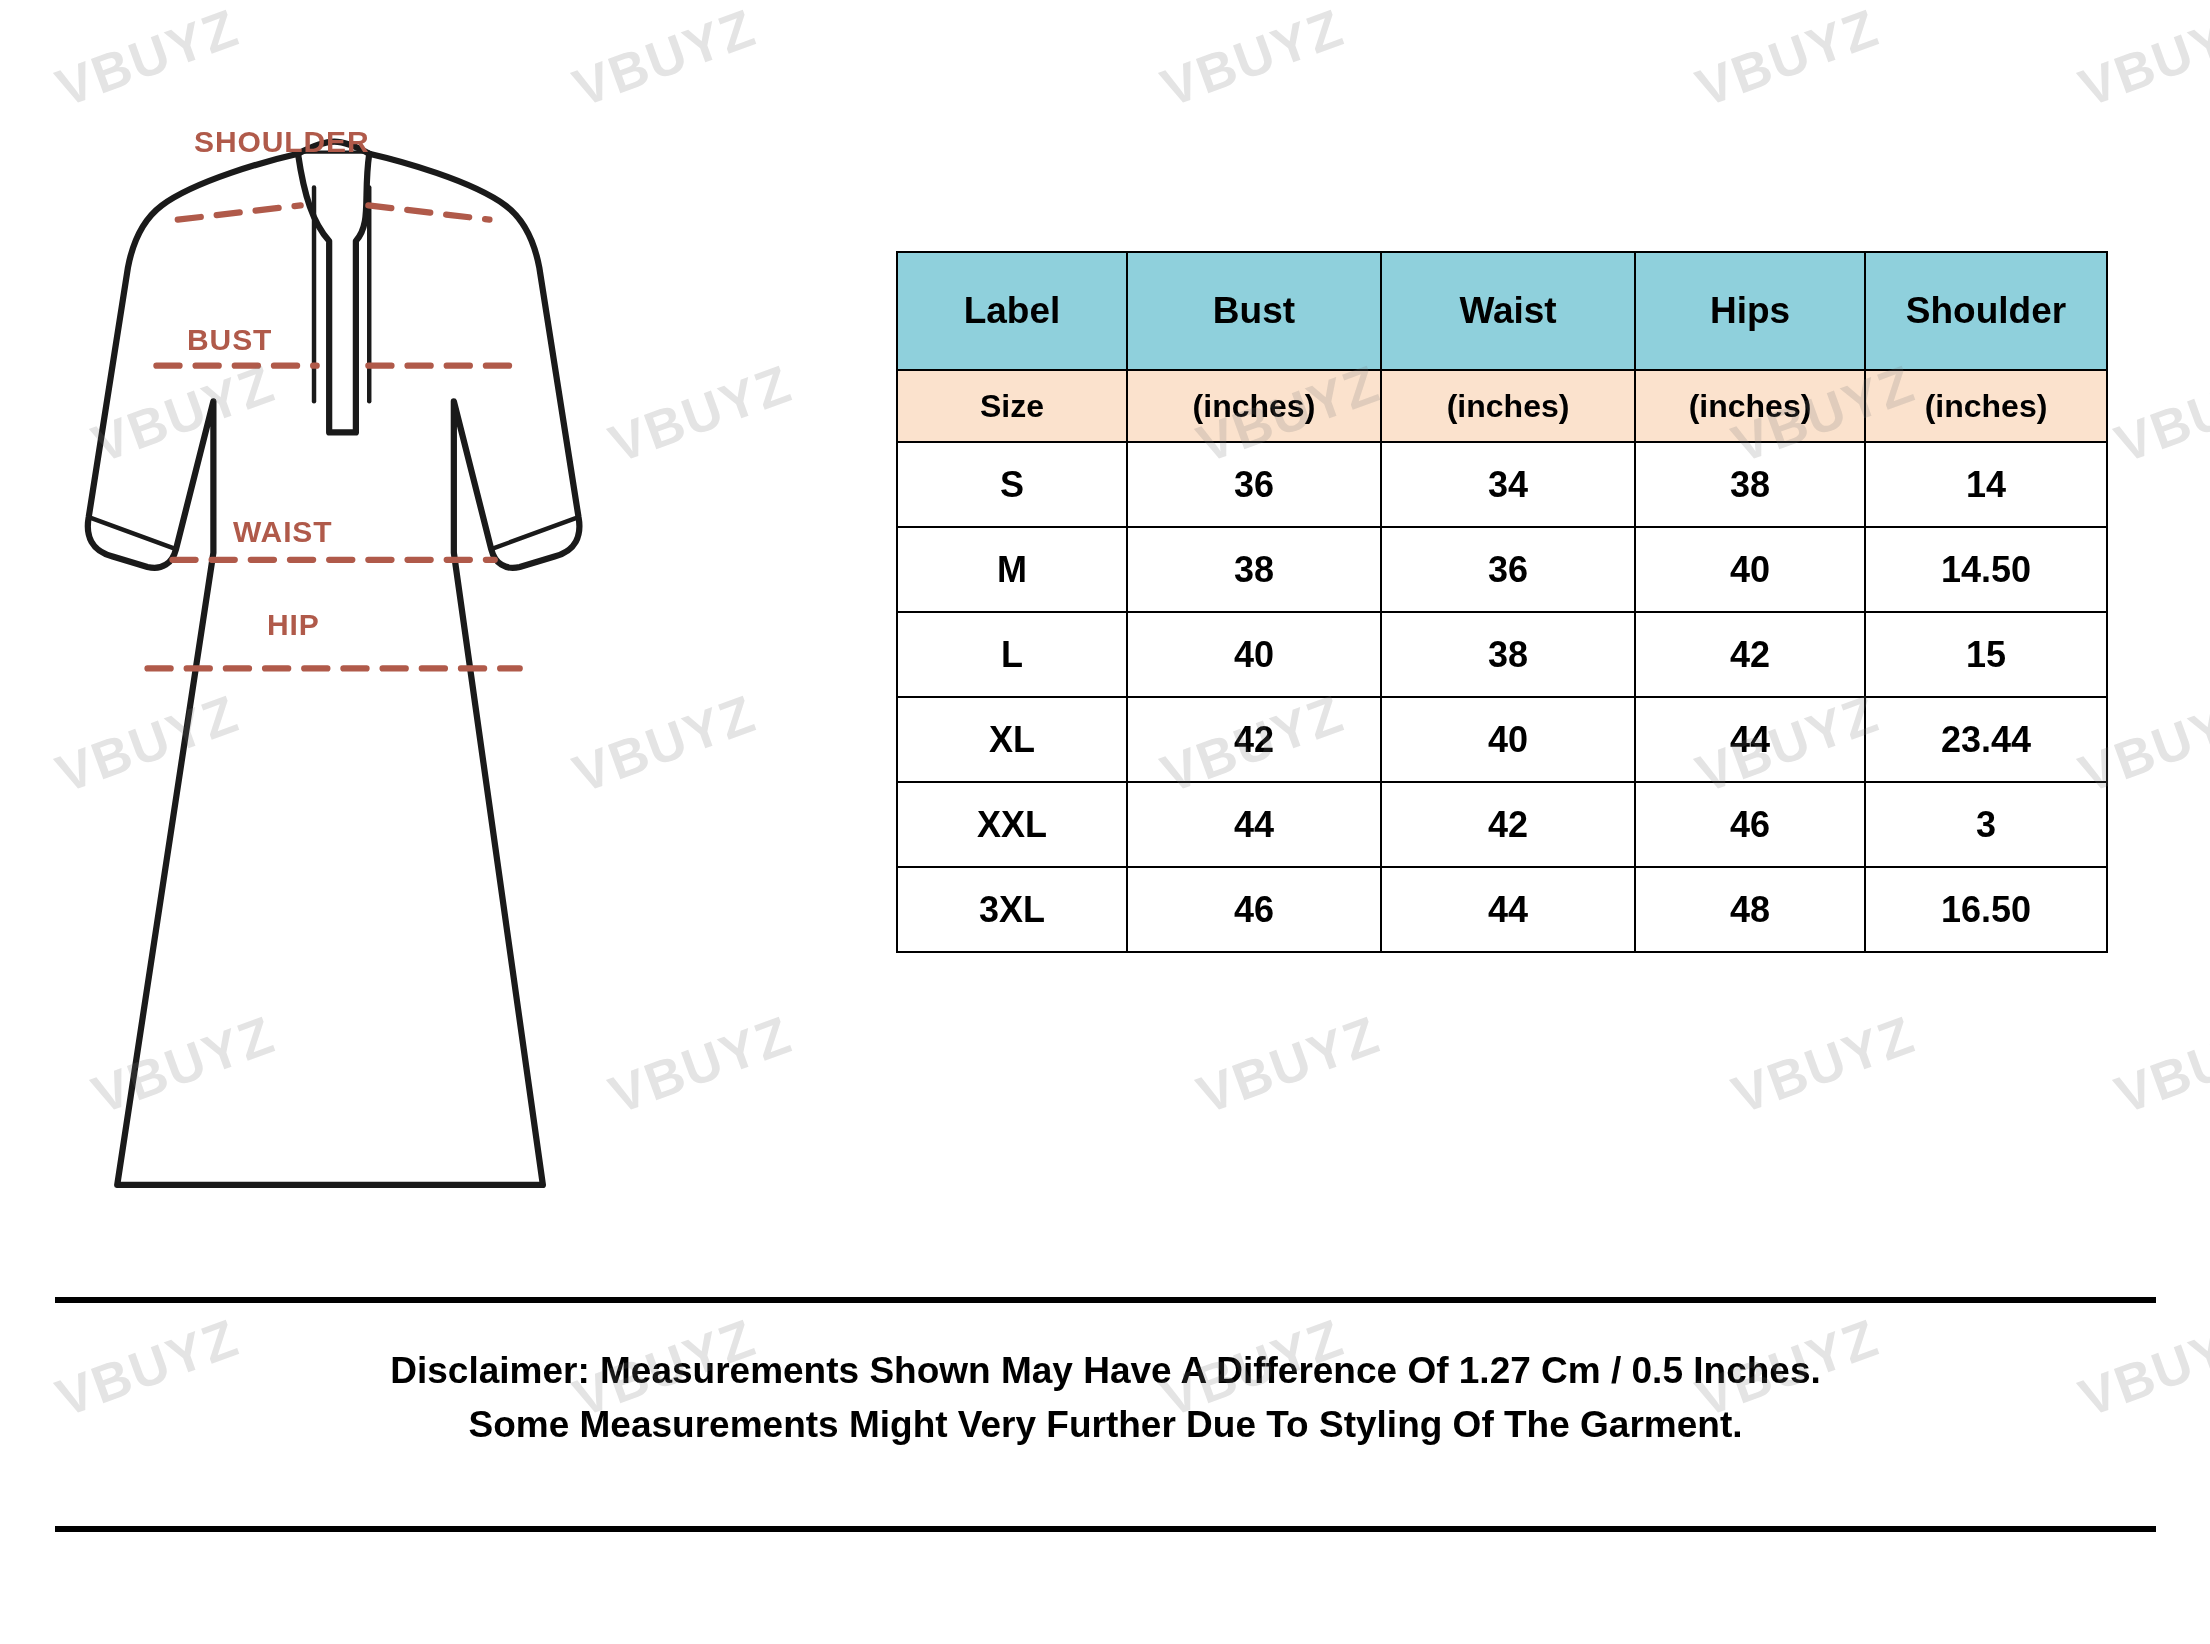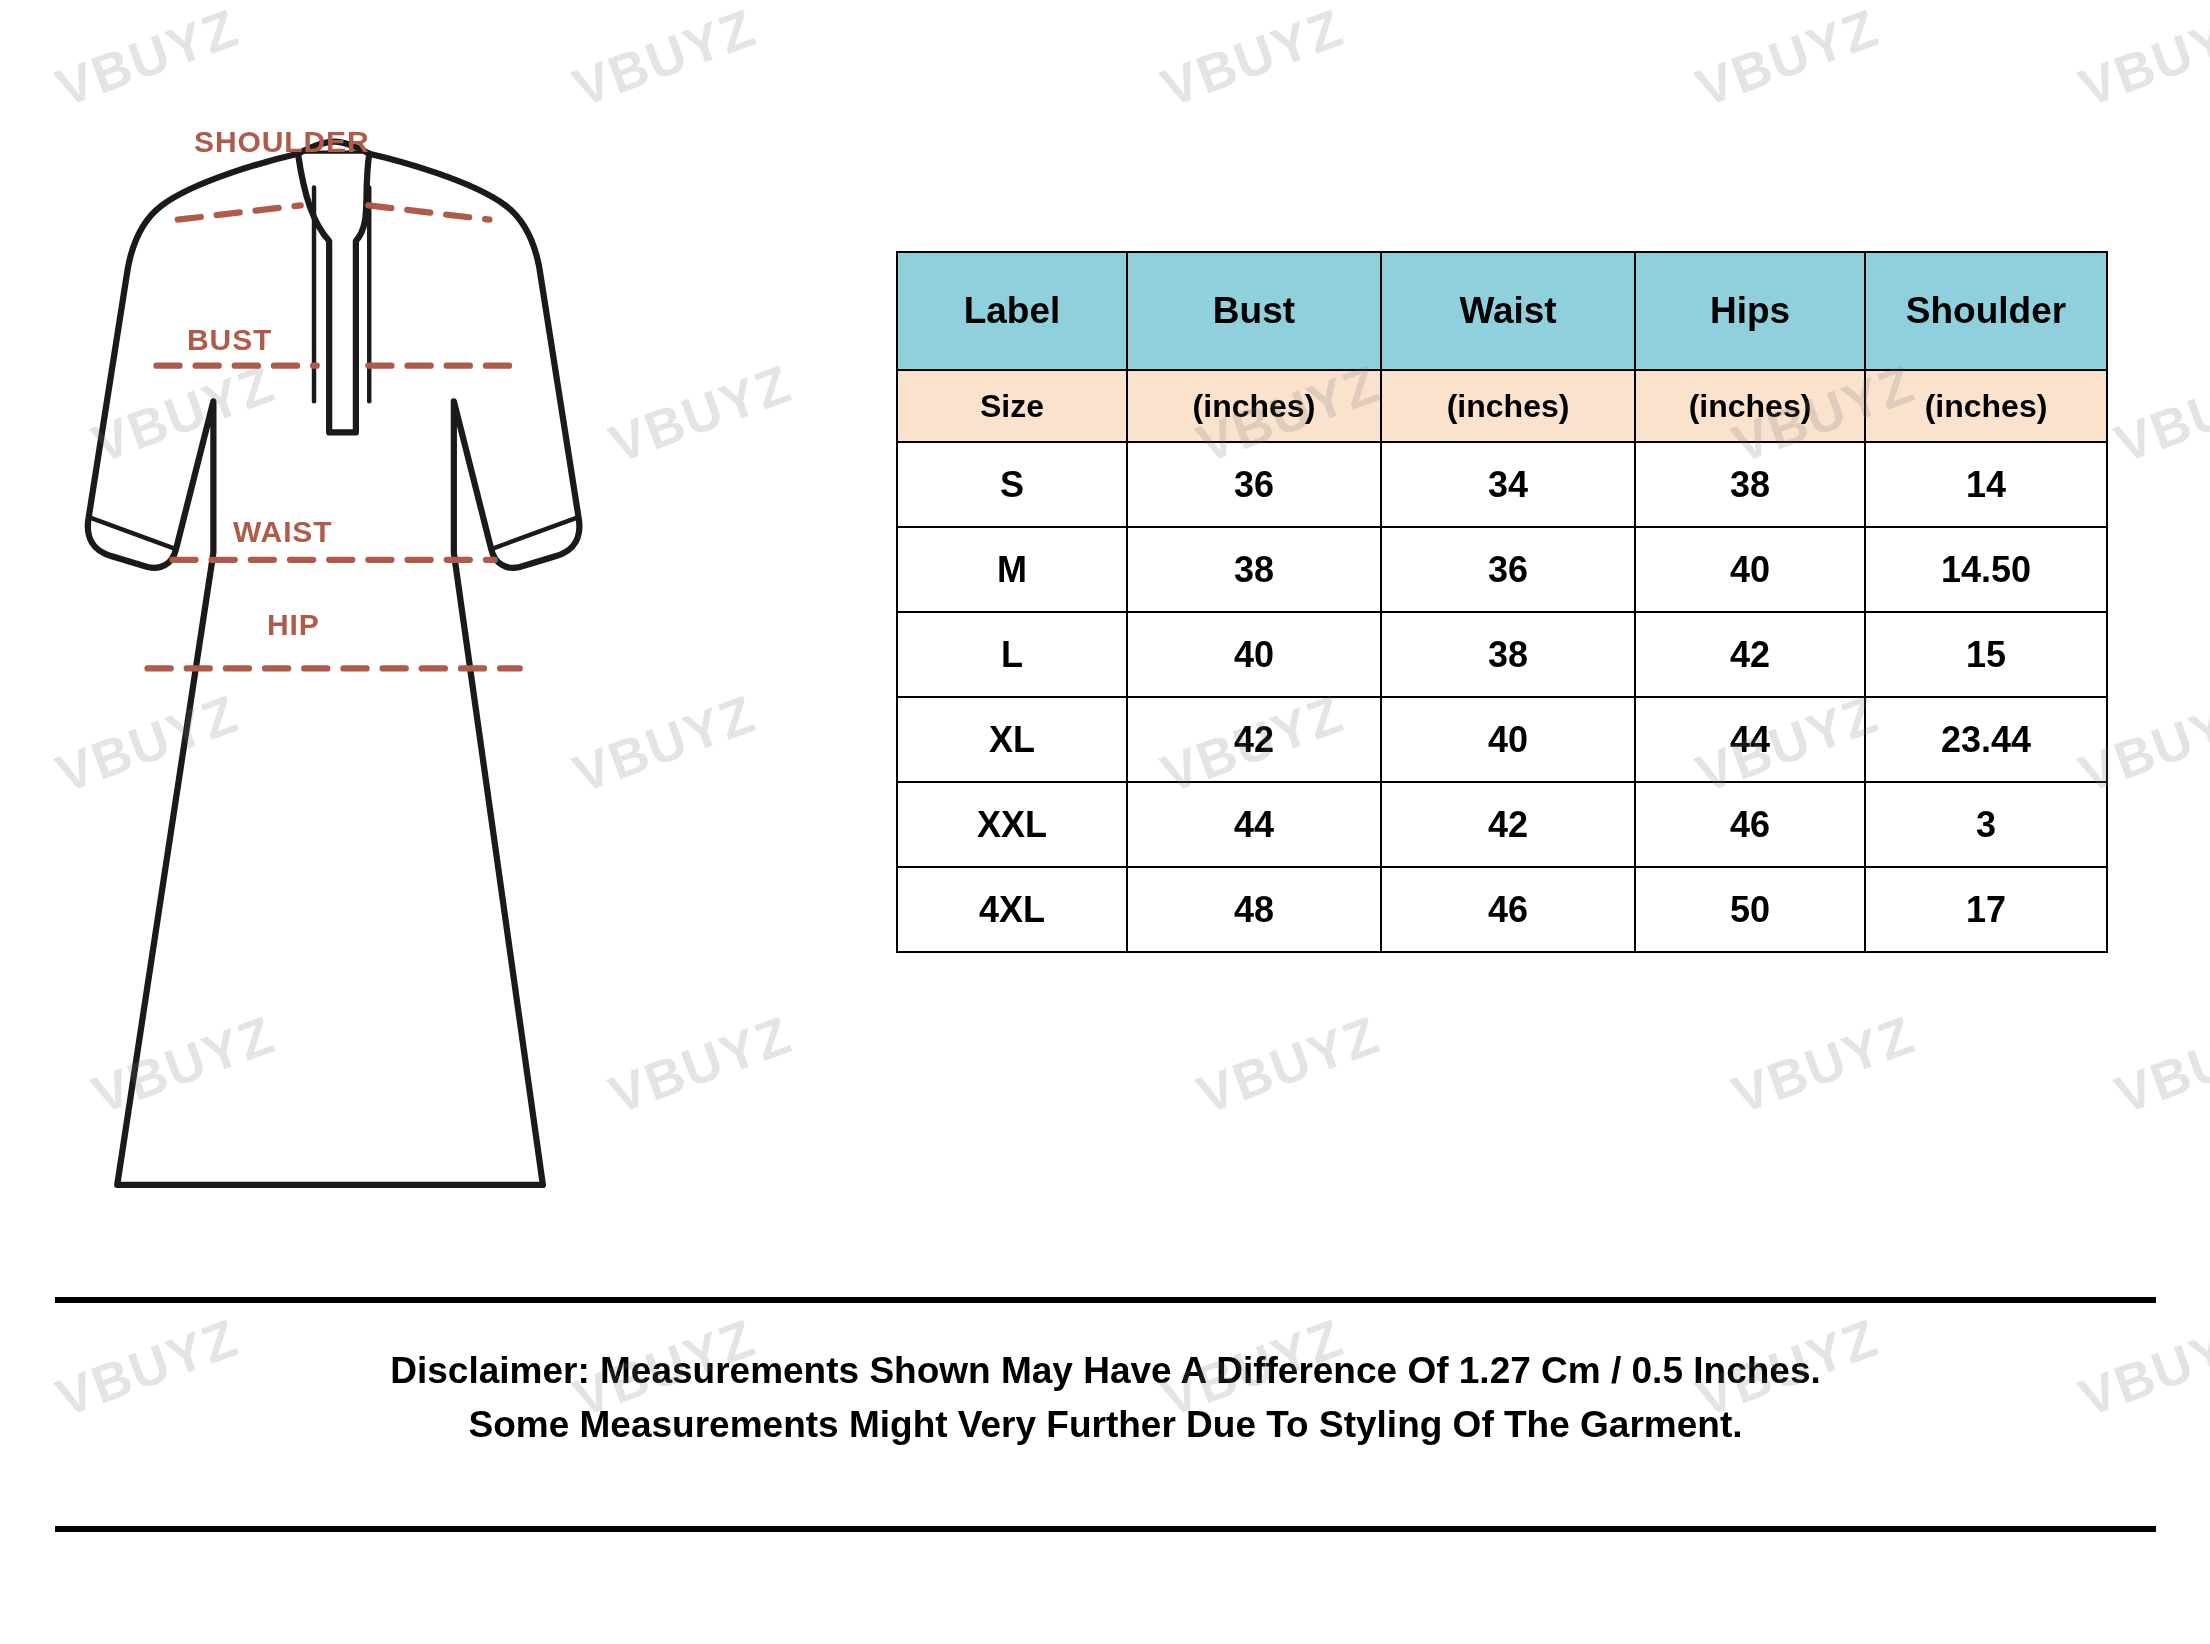--- a/index.html
+++ b/index.html
@@ -263,25 +263,25 @@
           <td>23.44</td>
         </tr>
         <tr class="data-row">
           <td>XXL</td>
           <td>44</td>
           <td>42</td>
           <td>46</td>
           <td>3</td>
         </tr>
         <tr class="data-row">
-          <td>4XL</td>
+          <td>3XL</td>
+          <td>46</td>
+          <td>44</td>
           <td>48</td>
-          <td>46</td>
-          <td>50</td>
-          <td>17</td>
+          <td>16.50</td>
         </tr>
       </tbody>
     </table>
   </div>
 
   <div class="hrule" id="rule-top"></div>
   <div id="disclaimer">
     <div>Disclaimer: Measurements Shown May Have A Difference Of 1.27 Cm / 0.5 Inches.</div>
     <div>Some Measurements Might Very Further Due To Styling Of The Garment.</div>
   </div>

